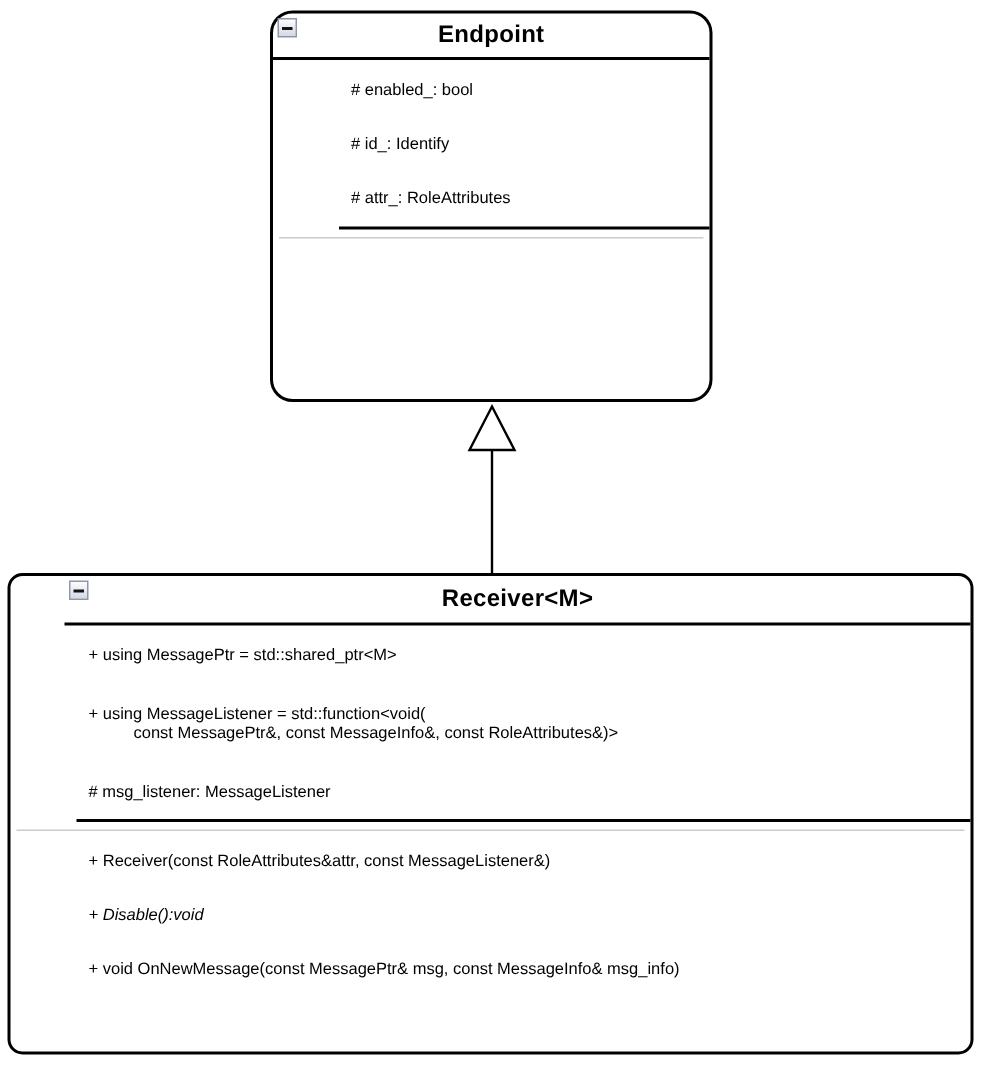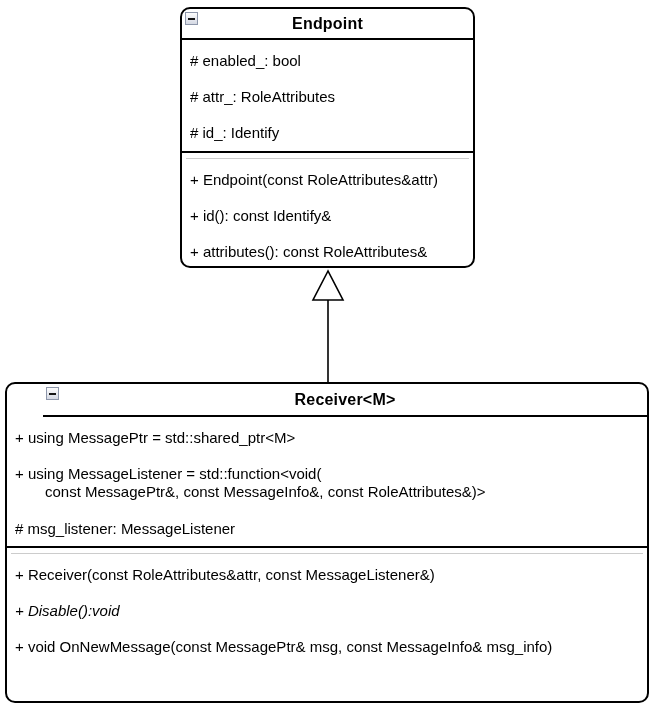--- a/index.html
+++ b/index.html
@@ -3,38 +3,38 @@
 <meta charset="utf-8">
 <style>
   html,body{margin:0;padding:0;background:#ffffff;}
   body{width:658px;height:711px;font-family:"Liberation Sans",sans-serif;color:#000;}
   .canvas{position:relative;width:658px;height:711px;background:#ffffff;overflow:hidden;}
 
   .uml-class{
     position:absolute;background:#ffffff;border:2px solid #000;
     border-radius:10px;box-sizing:border-box;
   }
-  #endpoint-box{left:180px;top:7px;width:295px;height:261px;}
+  #endpoint-box{left:180px;top:7px;width:295px;height:261px;border-radius:15px;}
   #receiver-box{left:5px;top:382px;width:644px;height:321px;}
 
   .title-row{
     position:relative;display:flex;align-items:center;justify-content:center;
     border-bottom:2px solid #000;font-weight:bold;font-size:16px;letter-spacing:.2px;
   }
   #endpoint-box .title-row{height:29px;}
   #receiver-box .title-row{height:31px;margin-left:36px;}
 
   .collapse-btn{
     position:absolute;left:3px;top:3px;width:13px;height:13px;box-sizing:border-box;
     border:1px solid #8d96aa;background:linear-gradient(#fdfdfd,#d4d8e3);
     display:flex;align-items:center;justify-content:center;cursor:pointer;
   }
   .collapse-btn .bar{width:7px;height:2px;background:#141414;}
 
-  .section{font-size:15px;}
+  .section{font-size:11px;margin-left:44px;}
   .attrs{border-bottom:2px solid #000;box-sizing:border-box;padding-top:2px;}
   #endpoint-box .attrs{height:113px;}
   #receiver-box .attrs{height:131px;text-align:right;}
   .methods{padding-top:2px;}
 
   .gray-rule{height:1px;background:#cccccc;margin:5px 4px 0 4px;}
 
   .member{height:36px;display:flex;align-items:center;padding:0 8px;white-space:nowrap;}
   .m-line1{height:27px;display:flex;align-items:flex-end;padding:0 8px;white-space:nowrap;}
   .m-line2{height:27px;display:flex;align-items:flex-start;padding:1px 8px 0 38px;white-space:nowrap;}
@@ -49,29 +49,24 @@
 
   <div class="uml-class" id="endpoint-box">
     <div class="title-row">
       <span class="collapse-btn">
         <span class="bar"></span>
       </span>
       <span>Endpoint</span>
     </div>
     <div class="section attrs">
       <div class="member"># enabled_: bool</div>
+      <div class="member"># id_: Identify</div>
       <div class="member"># attr_: RoleAttributes</div>
-      <div class="member"># id_: Identify</div>
     </div>
     <div class="gray-rule"></div>
-    <div class="section methods">
-      <div class="member">+ Endpoint(const RoleAttributes&amp;attr)</div>
-      <div class="member">+ id(): const Identify&amp;</div>
-      <div class="member">+ attributes(): const RoleAttributes&amp;</div>
-    </div>
   </div>
 
   <svg class="inherit-arrow" viewBox="0 0 40 116" xmlns="http://www.w3.org/2000/svg">
     <line x1="20" y1="32" x2="20" y2="115" stroke="#000" stroke-width="1.6"></line>
     <polygon points="20,3 5,32 35,32" fill="#ffffff" stroke="#000" stroke-width="1.6"></polygon>
   </svg>
 
   <div class="uml-class" id="receiver-box">
     <div class="title-row">
       <span class="collapse-btn">

